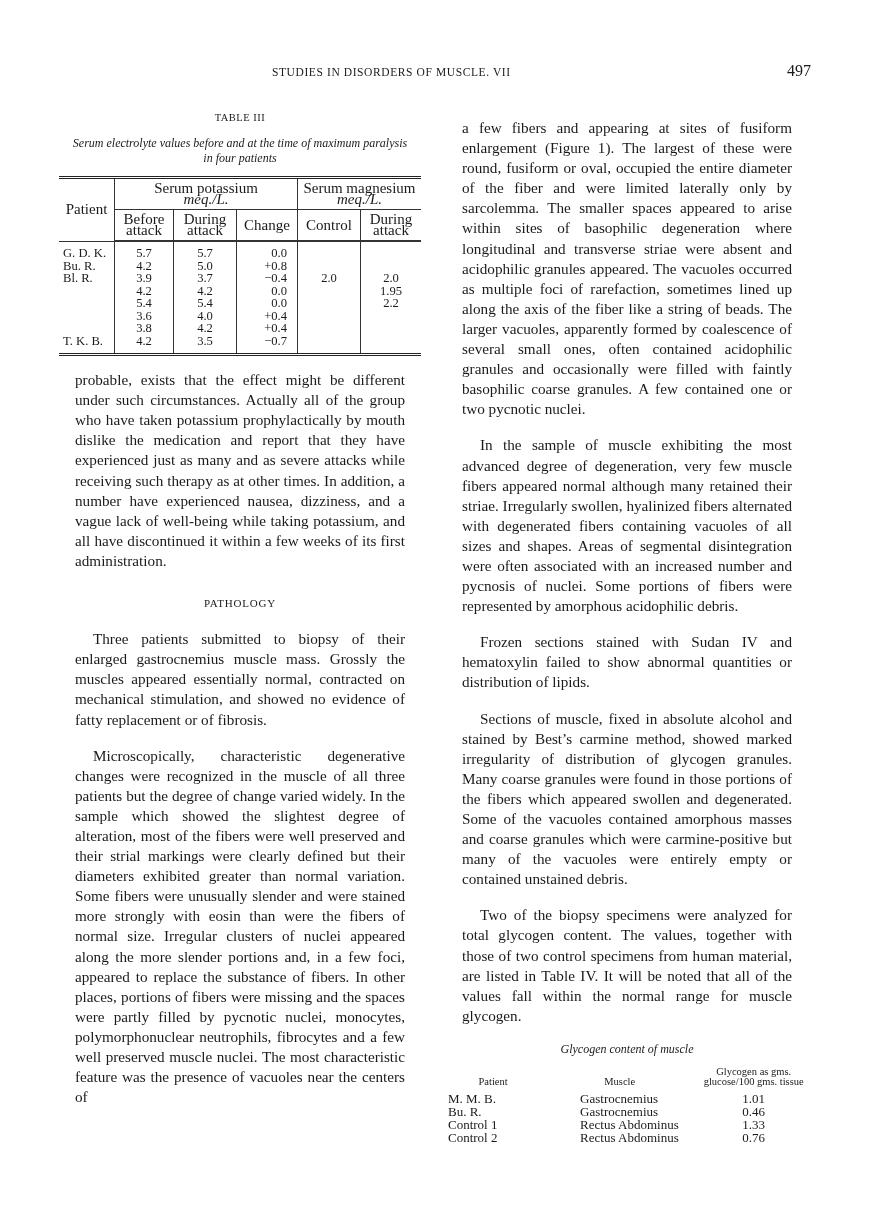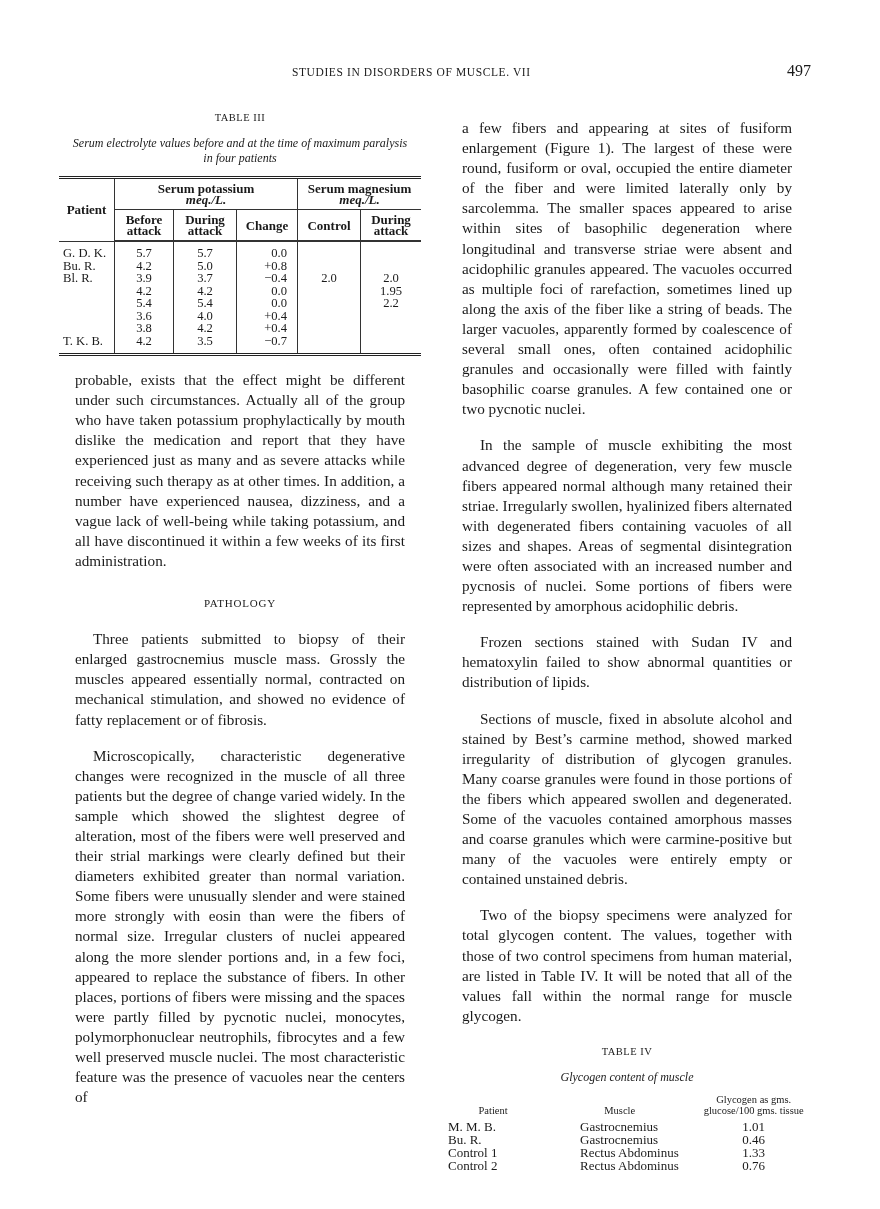--- a/index.html
+++ b/index.html
@@ -1,37 +1,37 @@
 <!DOCTYPE html>
 <html><head>
 <meta charset="utf-8">
 <style>
   html, body { margin: 0; padding: 0; background: #ffffff; }
   body {
     width: 880px; height: 1209px; position: relative; overflow: hidden;
     font-family: "Liberation Serif", "DejaVu Serif", serif; color: #1a1a1a;
   }
   .running-head {
-    position: absolute; top: 66px; left: 292px;
+    position: absolute; top: 66px; left: 272px;
     font-size: 11.5px; letter-spacing: 0.6px;
   }
   .page-num {
     position: absolute; top: 62px; left: 787px; font-size: 16px;
   }
   .col { position: absolute; width: 362px; font-size: 15.2px; line-height: 20.1px; text-align: justify; }
   .col-left { left: 59px; top: 100px; }
   .col-right { left: 446px; top: 102px; }
   .col p { margin: 16px; }
   .indent { text-indent: 18px; }
   .caption-label { text-align: center; font-size: 10.5px; letter-spacing: 0.5px; margin: 8px 0 8px 0; }
   .caption-title { text-align: center; font-style: italic; font-size: 12px; line-height: 15px; margin-bottom: 10px; padding: 0 10px; }
   .section-head { text-align: center; font-size: 11px; letter-spacing: 0.8px; margin: 22px 0 12px 0; }
 
   table.t3 { border-collapse: collapse; width: 100%; font-size: 12.6px; }
-  table.t3 th { font-weight: bold; font-size: 13px; line-height: 11px; padding: 4px 2px; vertical-align: middle; }
+  table.t3 th { font-weight: normal; font-size: 15px; line-height: 11px; padding: 4px 2px; vertical-align: middle; }
   table.t3 th .unit { font-style: italic; display: block; }
   table.t3 thead tr:first-child th { border-top: 3px double #222; }
   .t3-body td { vertical-align: top; padding: 5px 4px 6px 4px; line-height: 12.5px; }
   .vsep { border-left: 1px solid #333; }
   .hsep { border-bottom: 1px solid #333; }
   .t3-body { border-bottom: 3px double #222; }
   .c { text-align: center; }
   .r { text-align: right; }
   .patients-col { text-align: left; }
   .lines div { height: 12.5px; }
@@ -136,21 +136,20 @@
 </div>
 
 <div class="col col-right">
   <p>a few fibers and appearing at sites of fusiform enlargement (Figure 1). The largest of these were round, fusiform or oval, occupied the entire diameter of the fiber and were limited laterally only by sarcolemma. The smaller spaces appeared to arise within sites of basophilic degeneration where longitudinal and transverse striae were absent and acidophilic granules appeared. The vacuoles occurred as multiple foci of rarefaction, sometimes lined up along the axis of the fiber like a string of beads. The larger vacuoles, apparently formed by coalescence of several small ones, often contained acidophilic granules and occasionally were filled with faintly basophilic coarse granules. A few contained one or two pycnotic nuclei.</p>
   <p class="indent">In the sample of muscle exhibiting the most advanced degree of degeneration, very few muscle fibers appeared normal although many retained their striae. Irregularly swollen, hyalinized fibers alternated with degenerated fibers containing vacuoles of all sizes and shapes. Areas of segmental disintegration were often associated with an increased number and pycnosis of nuclei. Some portions of fibers were represented by amorphous acidophilic debris.</p>
   <p class="indent">Frozen sections stained with Sudan IV and hematoxylin failed to show abnormal quantities or distribution of lipids.</p>
   <p class="indent">Sections of muscle, fixed in absolute alcohol and stained by Best’s carmine method, showed marked irregularity of distribution of glycogen granules. Many coarse granules were found in those portions of the fibers which appeared swollen and degenerated. Some of the vacuoles contained amorphous masses and coarse granules which were carmine-positive but many of the vacuoles were entirely empty or contained unstained debris.</p>
   <p class="indent">Two of the biopsy specimens were analyzed for total glycogen content. The values, together with those of two control specimens from human material, are listed in Table IV. It will be noted that all of the values fall within the normal range for muscle glycogen.</p>
 
   <div class="t4-wrap">
-    <div class="caption-label">TABLE IV</div>
     <div class="caption-title">Glycogen content of muscle</div>
     <table class="t4">
       <thead>
         <tr>
           <th class="c" style="width:26%">Patient</th>
           <th class="c" style="width:44%">Muscle</th>
           <th class="c" style="width:30%">Glycogen as gms. glucose/100 gms. tissue</th>
         </tr>
       </thead>
       <tbody>

